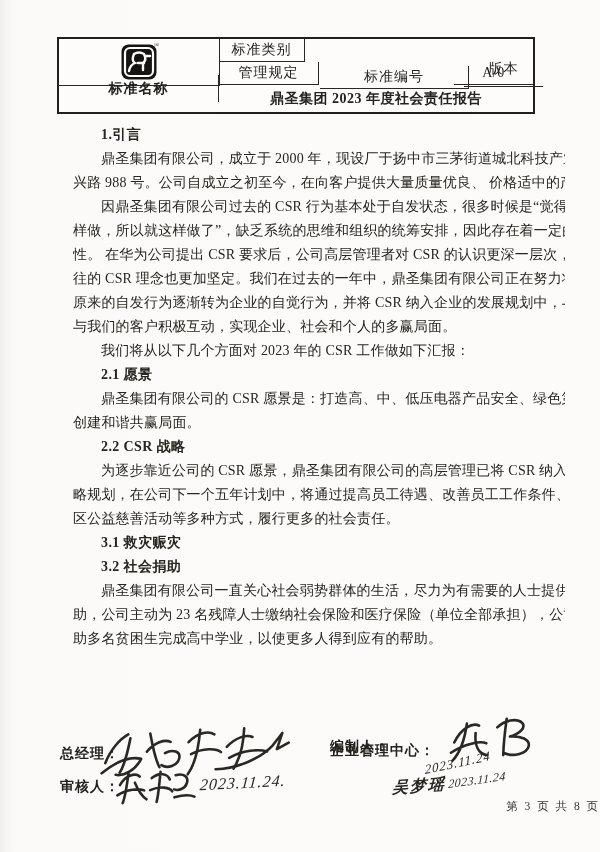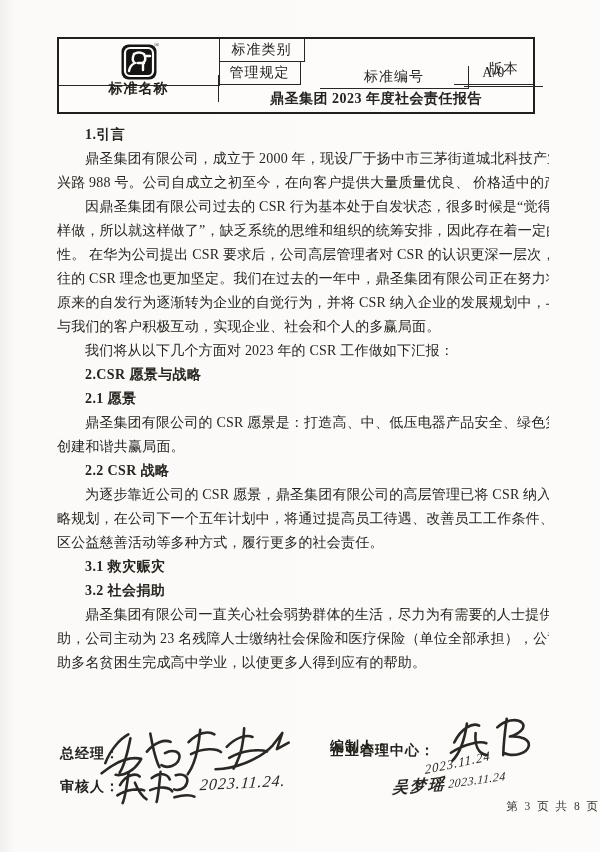--- a/index.html
+++ b/index.html
@@ -32,21 +32,21 @@
     border-right:1px solid #2a2723;border-bottom:1px solid #2a2723;
     display:flex;align-items:center;justify-content:center;gap:7px;}
   .logo-mark{position:relative;width:36px;height:36px;flex:0 0 auto;}
   .logo-reg{position:absolute;left:95px;top:2px;font-size:7px;color:#1c1a17;}
   .logo-txt{display:flex;flex-direction:column;align-items:flex-start;line-height:1;}
   .logo-cn{font-family:"Liberation Sans","DejaVu Sans",sans-serif;
     font-weight:bold;font-size:21px;letter-spacing:1px;color:#151310;}
   .logo-en{font-family:"Liberation Sans","DejaVu Sans",sans-serif;
     font-weight:bold;font-size:7.5px;letter-spacing:1.6px;color:#151310;margin-top:2px;}
   
-  .content{position:absolute;left:57px;top:123px;width:492px;}
+  .content{position:absolute;left:73px;top:123px;width:492px;}
   .line{height:24px;line-height:24px;font-size:14px;white-space:nowrap;
     overflow:hidden;color:#28251f;letter-spacing:0.2px;}
   .line.h{font-weight:bold;padding-left:28px;letter-spacing:0.4px;}
   .line.pf{padding-left:28px;}
   
   .sig-label{position:absolute;font-size:14px;font-weight:600;color:#25221d;letter-spacing:1px;}
   .scrawl{position:absolute;overflow:visible;}
   .scrawl path{stroke:#2b2722;stroke-width:2.6;fill:none;
     stroke-linecap:round;stroke-linejoin:round;}
   .hand{position:absolute;font-style:italic;color:#2b2722;white-space:nowrap;
@@ -77,39 +77,38 @@
           <path d="M24 12 h5"></path>
         </g>
       </svg>
       <span class="logo-reg">®</span>
     </div>
 
     <div class="cell b-r b-b" style="left:160px;top:0;width:86px;height:23px;">标准类别</div>
     <div class="cell b-r b-b" style="left:261px;top:0;width:149px;height:23px;margin-top:27px;">标准编号</div>
     <div class="cell b-b" style="left:405px;top:0;width:79px;height:36px;margin-top:12px;">版本</div>
 
-    <div class="cell b-r b-b" style="left:160px;top:23px;width:82px;height:23px;">管理规定</div>
+    <div class="cell b-r b-b" style="left:160px;top:23px;width:100px;height:23px;">管理规定</div>
     <div class="cell b-b lat" style="left:395px;top:23px;width:79px;height:23px;">A/0</div>
 
     <div class="cell b-r" style="left:0;top:36px;width:160px;height:27px;font-weight:bold;">标准名称</div>
     <div class="cell title-cell" style="left:160px;top:46px;width:314px;height:27px;">鼎圣集团 2023 年度社会责任报告</div>
   </div>
 
   <div class="content">
     <div class="line h">1.引言</div>
     <div class="line pf">鼎圣集团有限公司，成立于 2000 年，现设厂于扬中市三茅街道城北科技产业园裕</div>
     <div class="line">兴路 988 号。公司自成立之初至今，在向客户提供大量质量优良、 价格适中的产品的</div>
     <div class="line pf">因鼎圣集团有限公司过去的 CSR 行为基本处于自发状态，很多时候是“觉得应该这</div>
     <div class="line">样做，所以就这样做了”，缺乏系统的思维和组织的统筹安排，因此存在着一定的无序</div>
     <div class="line">性。 在华为公司提出 CSR 要求后，公司高层管理者对 CSR 的认识更深一层次，且对以</div>
     <div class="line">往的 CSR 理念也更加坚定。我们在过去的一年中，鼎圣集团有限公司正在努力将 CSR 由</div>
     <div class="line">原来的自发行为逐渐转为企业的自觉行为，并将 CSR 纳入企业的发展规划中，与社会、</div>
     <div class="line">与我们的客户积极互动，实现企业、社会和个人的多赢局面。</div>
     <div class="line pf">我们将从以下几个方面对 2023 年的 CSR 工作做如下汇报：</div>
-    <div class="line h">2.CSR 愿景与战略</div>
     <div class="line h">2.1 愿景</div>
     <div class="line pf">鼎圣集团有限公司的 CSR 愿景是：打造高、中、低压电器产品安全、绿色第一品牌，</div>
     <div class="line">创建和谐共赢局面。</div>
     <div class="line h">2.2 CSR 战略</div>
     <div class="line pf">为逐步靠近公司的 CSR 愿景，鼎圣集团有限公司的高层管理已将 CSR 纳入企业的战</div>
     <div class="line">略规划，在公司下一个五年计划中，将通过提高员工待遇、改善员工工作条件、参加社</div>
     <div class="line">区公益慈善活动等多种方式，履行更多的社会责任。</div>
     <div class="line h">3.1 救灾赈灾</div>
     <div class="line h">3.2 社会捐助</div>
     <div class="line pf">鼎圣集团有限公司一直关心社会弱势群体的生活，尽力为有需要的人士提供更多帮</div>

